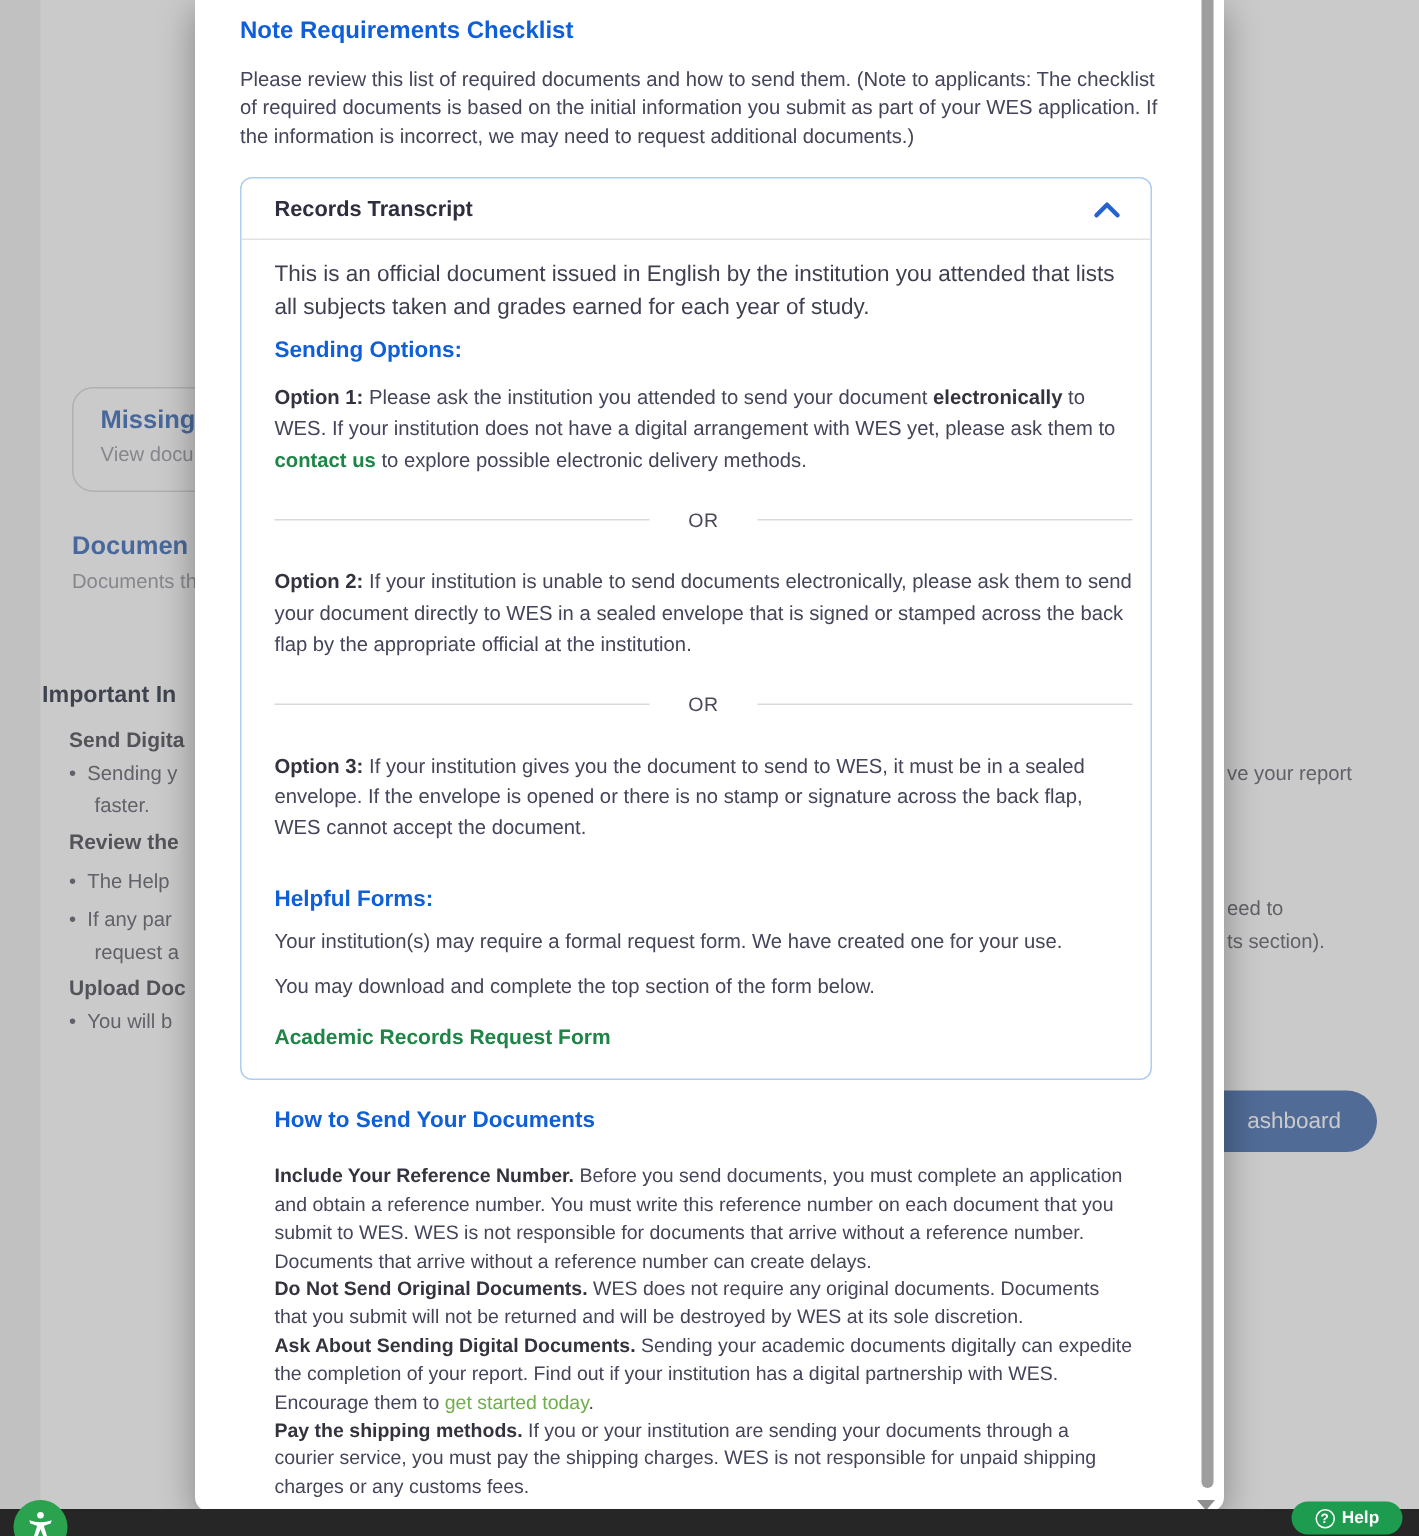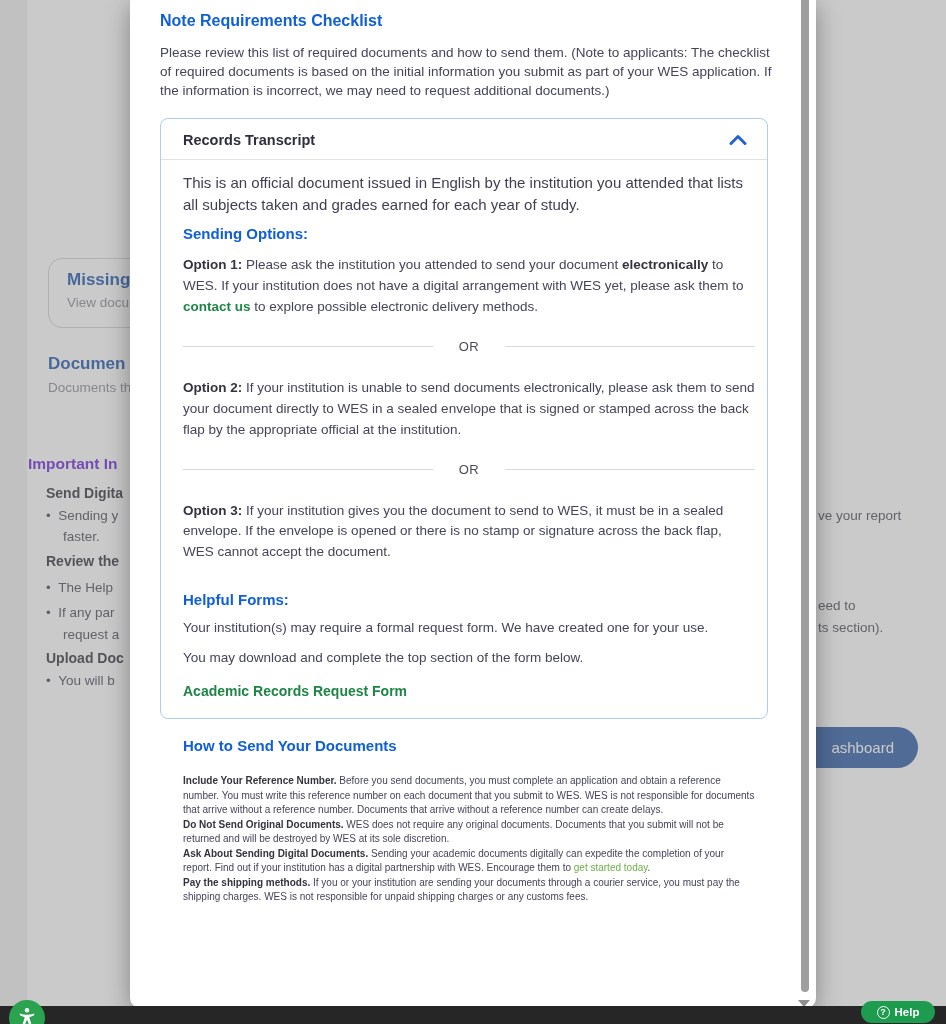--- a/index.html
+++ b/index.html
@@ -13,21 +13,21 @@
   .page-surface { position: absolute; left: 27px; top: 0; right: 0; bottom: 0; background: #ffffff; }
 
   .missing-card { position: absolute; left: 48px; top: 258px; width: 380px; height: 70px;
     background: #fff; border: 1px solid #d2d2d8; border-radius: 14px; padding: 11px 18px; }
   .missing-card .card-title { font-size: 17px; font-weight: bold; color: #1f56b0; }
   .missing-card .card-sub { font-size: 13.5px; color: #8b8b95; margin-top: 5px; }
 
   .bg-doc-heading { position: absolute; left: 48px; top: 354px; font-size: 17px; font-weight: bold; color: #1f56b0; }
   .bg-doc-sub { position: absolute; left: 48px; top: 380px; font-size: 13.5px; color: #8b8b95; }
 
-  .bg-important { position: absolute; left: 28px; top: 455px; font-size: 15.5px; font-weight: bold; color: #6d28d9; }
+  .bg-important { position: absolute; left: 28px; top: 455px; font-size: 15.5px; font-weight: bold; color: #0f172a; }
   .bg-bold { position: absolute; left: 46px; font-size: 14px; font-weight: bold; color: #33333f; }
   .bg-bullet { position: absolute; left: 46px; font-size: 13.5px; color: #4b4b58; }
   .bg-bullet::before { content: "\2022\00a0\00a0"; }
   .bg-cont { position: absolute; left: 63px; font-size: 13.5px; color: #4b4b58; }
   .bg-right { position: absolute; left: 818px; font-size: 13.5px; color: #4b4b58; white-space: nowrap; }
 
   .dashboard-btn { position: absolute; left: 768px; top: 727px; width: 150px; height: 41px;
     background: #2e5ca6; border-radius: 21px; color: #ffffff; font-size: 15px; font-weight: normal;
     display: flex; align-items: center; justify-content: flex-end; padding-right: 24px; border: none; }
 
@@ -58,21 +58,21 @@
   .or-row { display: flex; align-items: center; margin: 21px 0 24px 0; width: 572px; }
   .or-line { height: 1px; background: #d9d9d9; flex: 1; }
   .or-text { font-size: 13px; color: #4a4a58; padding: 0 26px; letter-spacing: 0.5px; }
 
   .hf-line { font-size: 13.5px; line-height: 1.4; color: #44445a; margin-top: 11px; }
   .hf-link { display: inline-block; font-size: 14px; font-weight: bold; color: #1e8547; margin-top: 15px; cursor: pointer; }
   .mt-extra { margin-top: 28px; }
 
   .howto { margin: 18px 0 0 23px; width: 572px; }
   .howto-heading { font-size: 15px; font-weight: bold; color: #0e5fd8; margin-bottom: 20px; }
-  .howto-p { font-size: 10px; line-height: 1.45; color: #44445a; }
+  .howto-p { font-size: 13px; line-height: 1.45; color: #44445a; }
   .howto-p b { color: #33333f; }
 
   
   .scroll-thumb { position: absolute; left: 671px; top: 0; width: 8px; height: 992px;
     background: #9e9e9e; border-radius: 0 0 4px 4px; }
   .scroll-arrow { position: absolute; left: 668px; top: 1000px; width: 0; height: 0;
     border-left: 6px solid transparent; border-right: 6px solid transparent; border-top: 7px solid #8f8f8f; }
 
   
   .bottom-bar { position: absolute; left: 0; top: 1006px; width: 946px; height: 18px; background: #262626; z-index: 40; }

